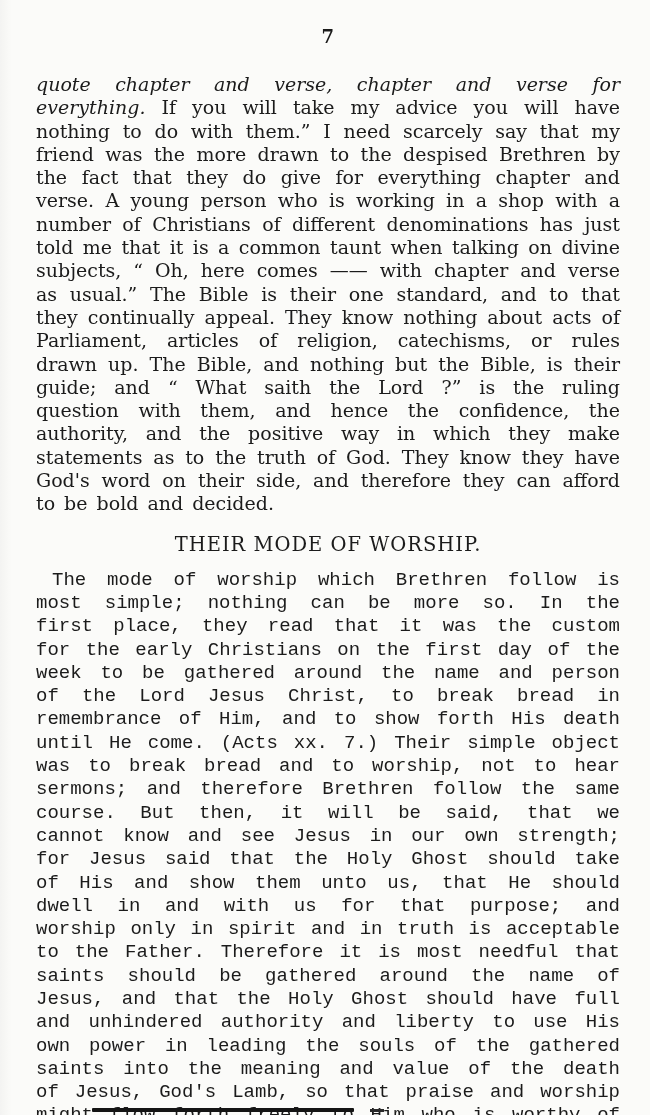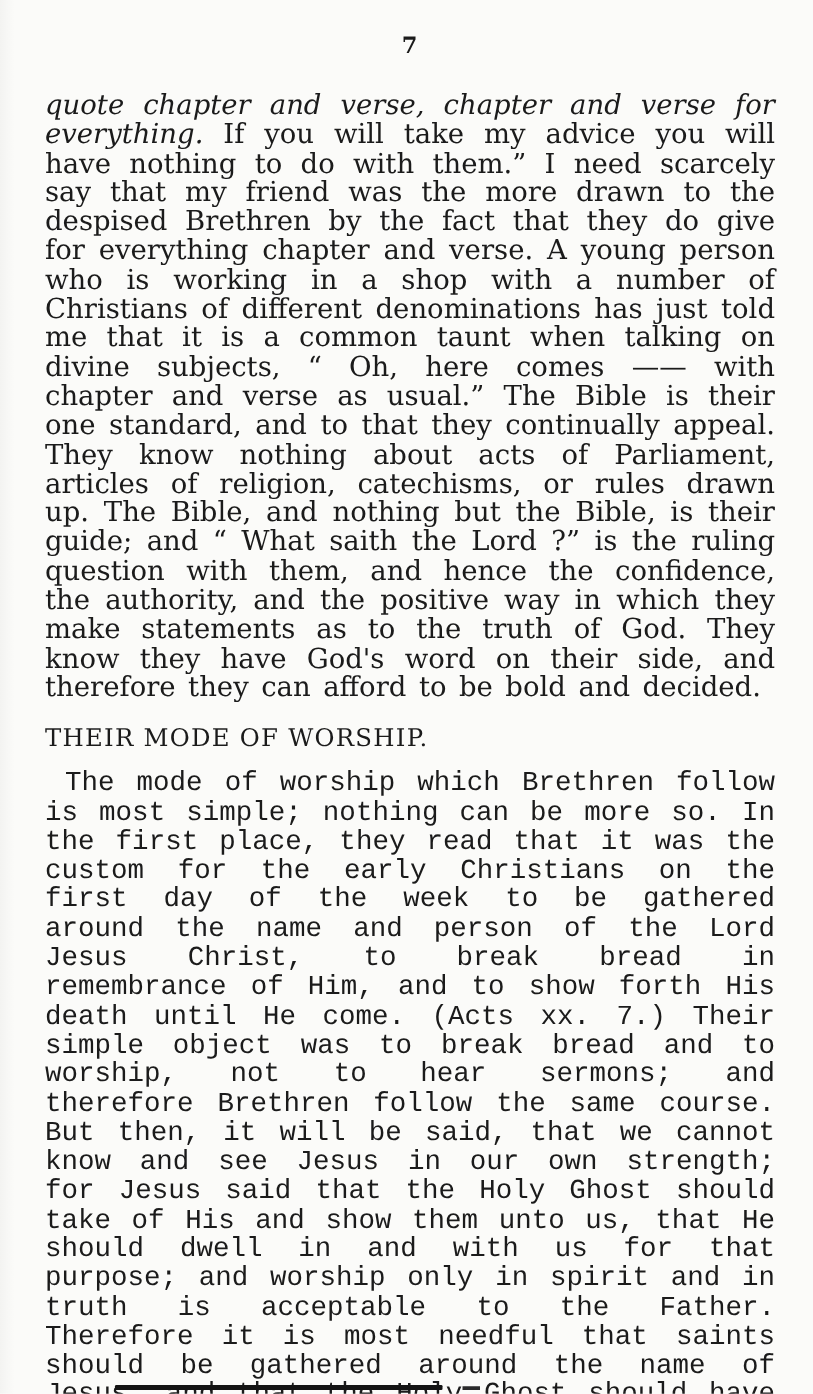--- a/index.html
+++ b/index.html
@@ -26,35 +26,35 @@
   }
   .page-number {
     text-align: center;
     font-weight: bold;
     font-size: 18px;
     margin: 6px 0 26px 0;
     letter-spacing: 0.5px;
   }
   p.body-text {
     margin: 0;
-    font-size: 22px;
+    font-size: 19px;
     line-height: 23.3px;
     text-align: justify;
     word-spacing: 3px;
   }
   p.body-text em {
     font-style: italic;
   }
   .indent {
     text-indent: 16px;
     font-family: Liberation Mono, monospace;
   }
   .section-heading {
     margin: 17px 0 13px 0;
-    text-align: left;
+    text-align: center;
     font-size: 19.5px;
     font-weight: normal;
     letter-spacing: 1px;
   }
   .scan-artifact {
     position: absolute;
     left: 92px;
     bottom: 3px;
     width: 262px;
     height: 4px;

